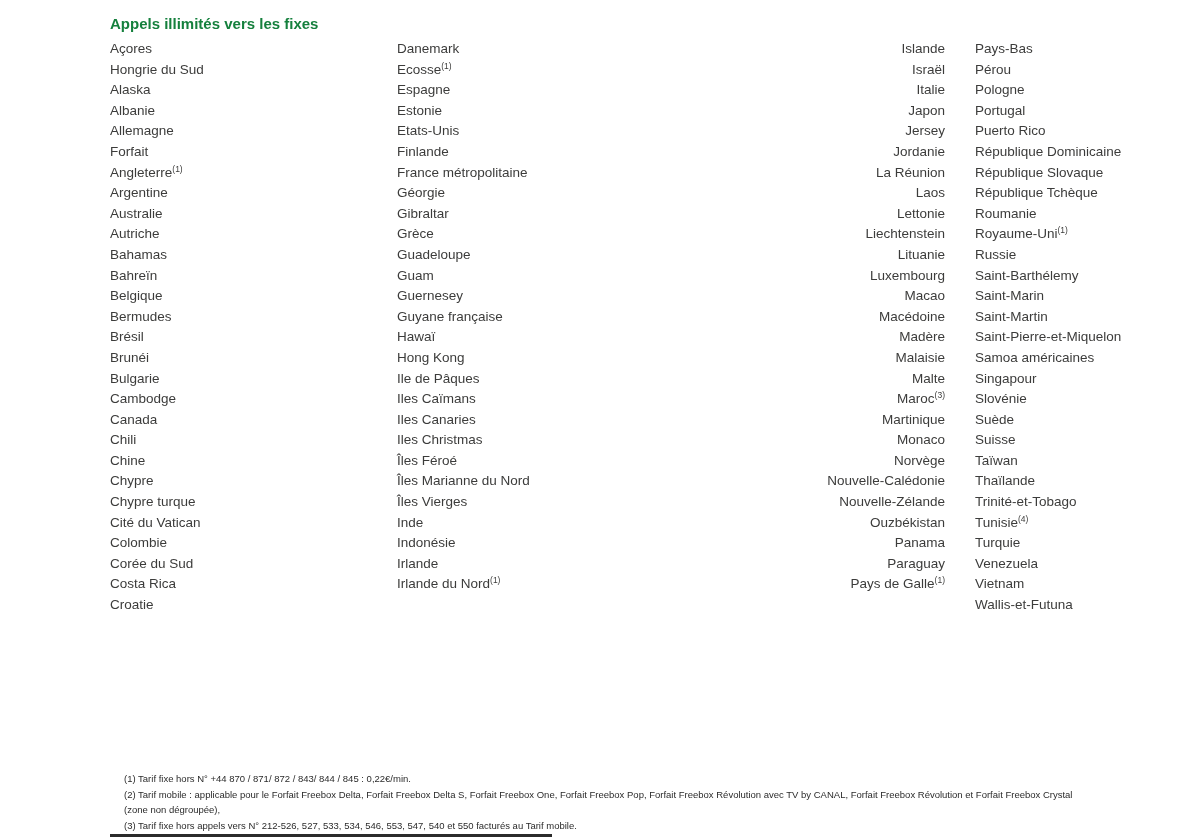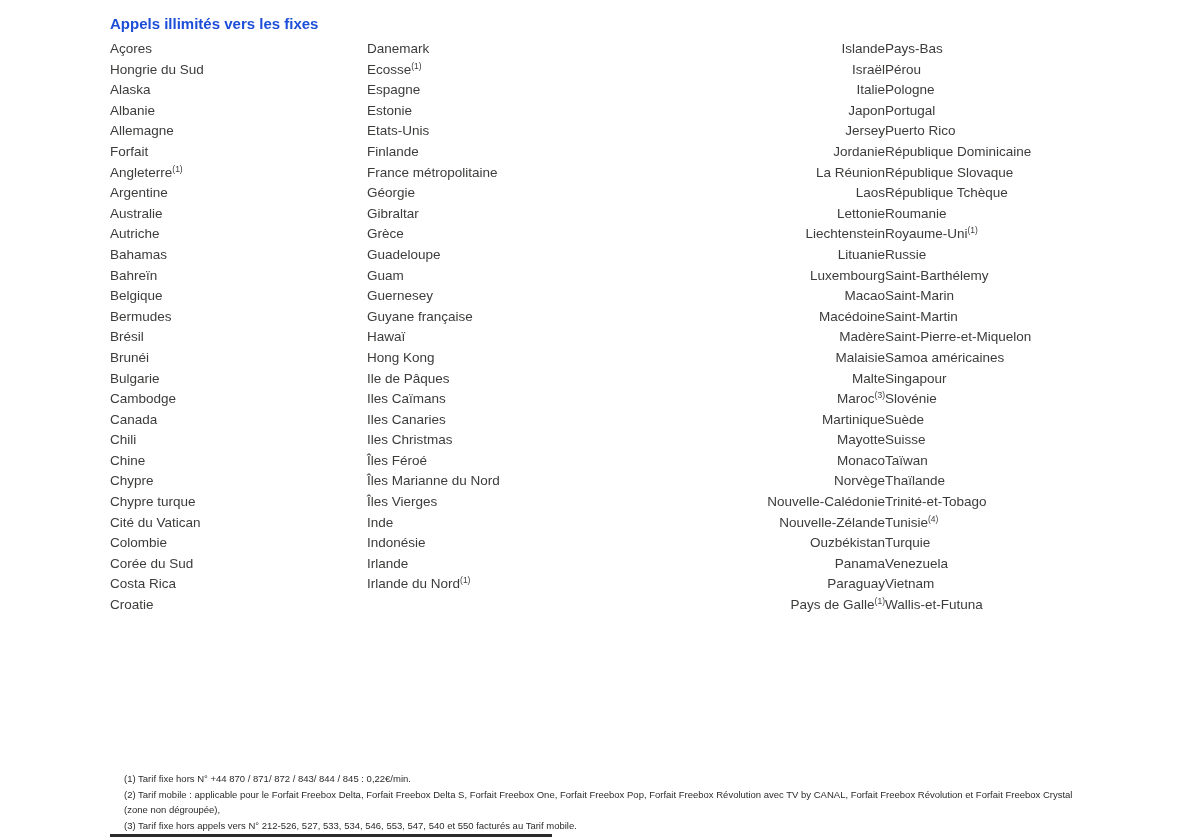--- a/index.html
+++ b/index.html
@@ -17,27 +17,28 @@
   }
   .page {
     position: absolute;
     left: 110px;
     top: 15px;
     width: 990px;
   }
   .title {
     font-size: 15px;
     font-weight: bold;
-    color: #1d4ed8;
+    color: #15803d;
     line-height: 18px;
     margin: 0 0 6px 0;
   }
   .columns {
     display: flex;
     align-items: flex-start;
+    gap: 30px;
   }
   .col {
     flex: 0 0 auto;
   }
   .col-0 { width: 257px; }
   .col-1 { width: 258px; }
   .col-2 { width: 260px; text-align: right; }
   .col-3 { width: 215px; }
   .country {
     font-size: 13.5px;
@@ -150,21 +151,20 @@
         <div class="country"><span>Liechtenstein</span></div>
         <div class="country"><span>Lituanie</span></div>
         <div class="country"><span>Luxembourg</span></div>
         <div class="country"><span>Macao</span></div>
         <div class="country"><span>Macédoine</span></div>
         <div class="country"><span>Madère</span></div>
         <div class="country"><span>Malaisie</span></div>
         <div class="country"><span>Malte</span></div>
         <div class="country"><span>Maroc</span><sup>(3)</sup></div>
         <div class="country"><span>Martinique</span></div>
-        <div class="country"><span>Mayotte</span></div>
         <div class="country"><span>Monaco</span></div>
         <div class="country"><span>Norvège</span></div>
         <div class="country"><span>Nouvelle-Calédonie</span></div>
         <div class="country"><span>Nouvelle-Zélande</span></div>
         <div class="country"><span>Ouzbékistan</span></div>
         <div class="country"><span>Panama</span></div>
         <div class="country"><span>Paraguay</span></div>
         <div class="country"><span>Pays de Galle</span><sup>(1)</sup></div>
       </div>
       <div class="col col-3">

